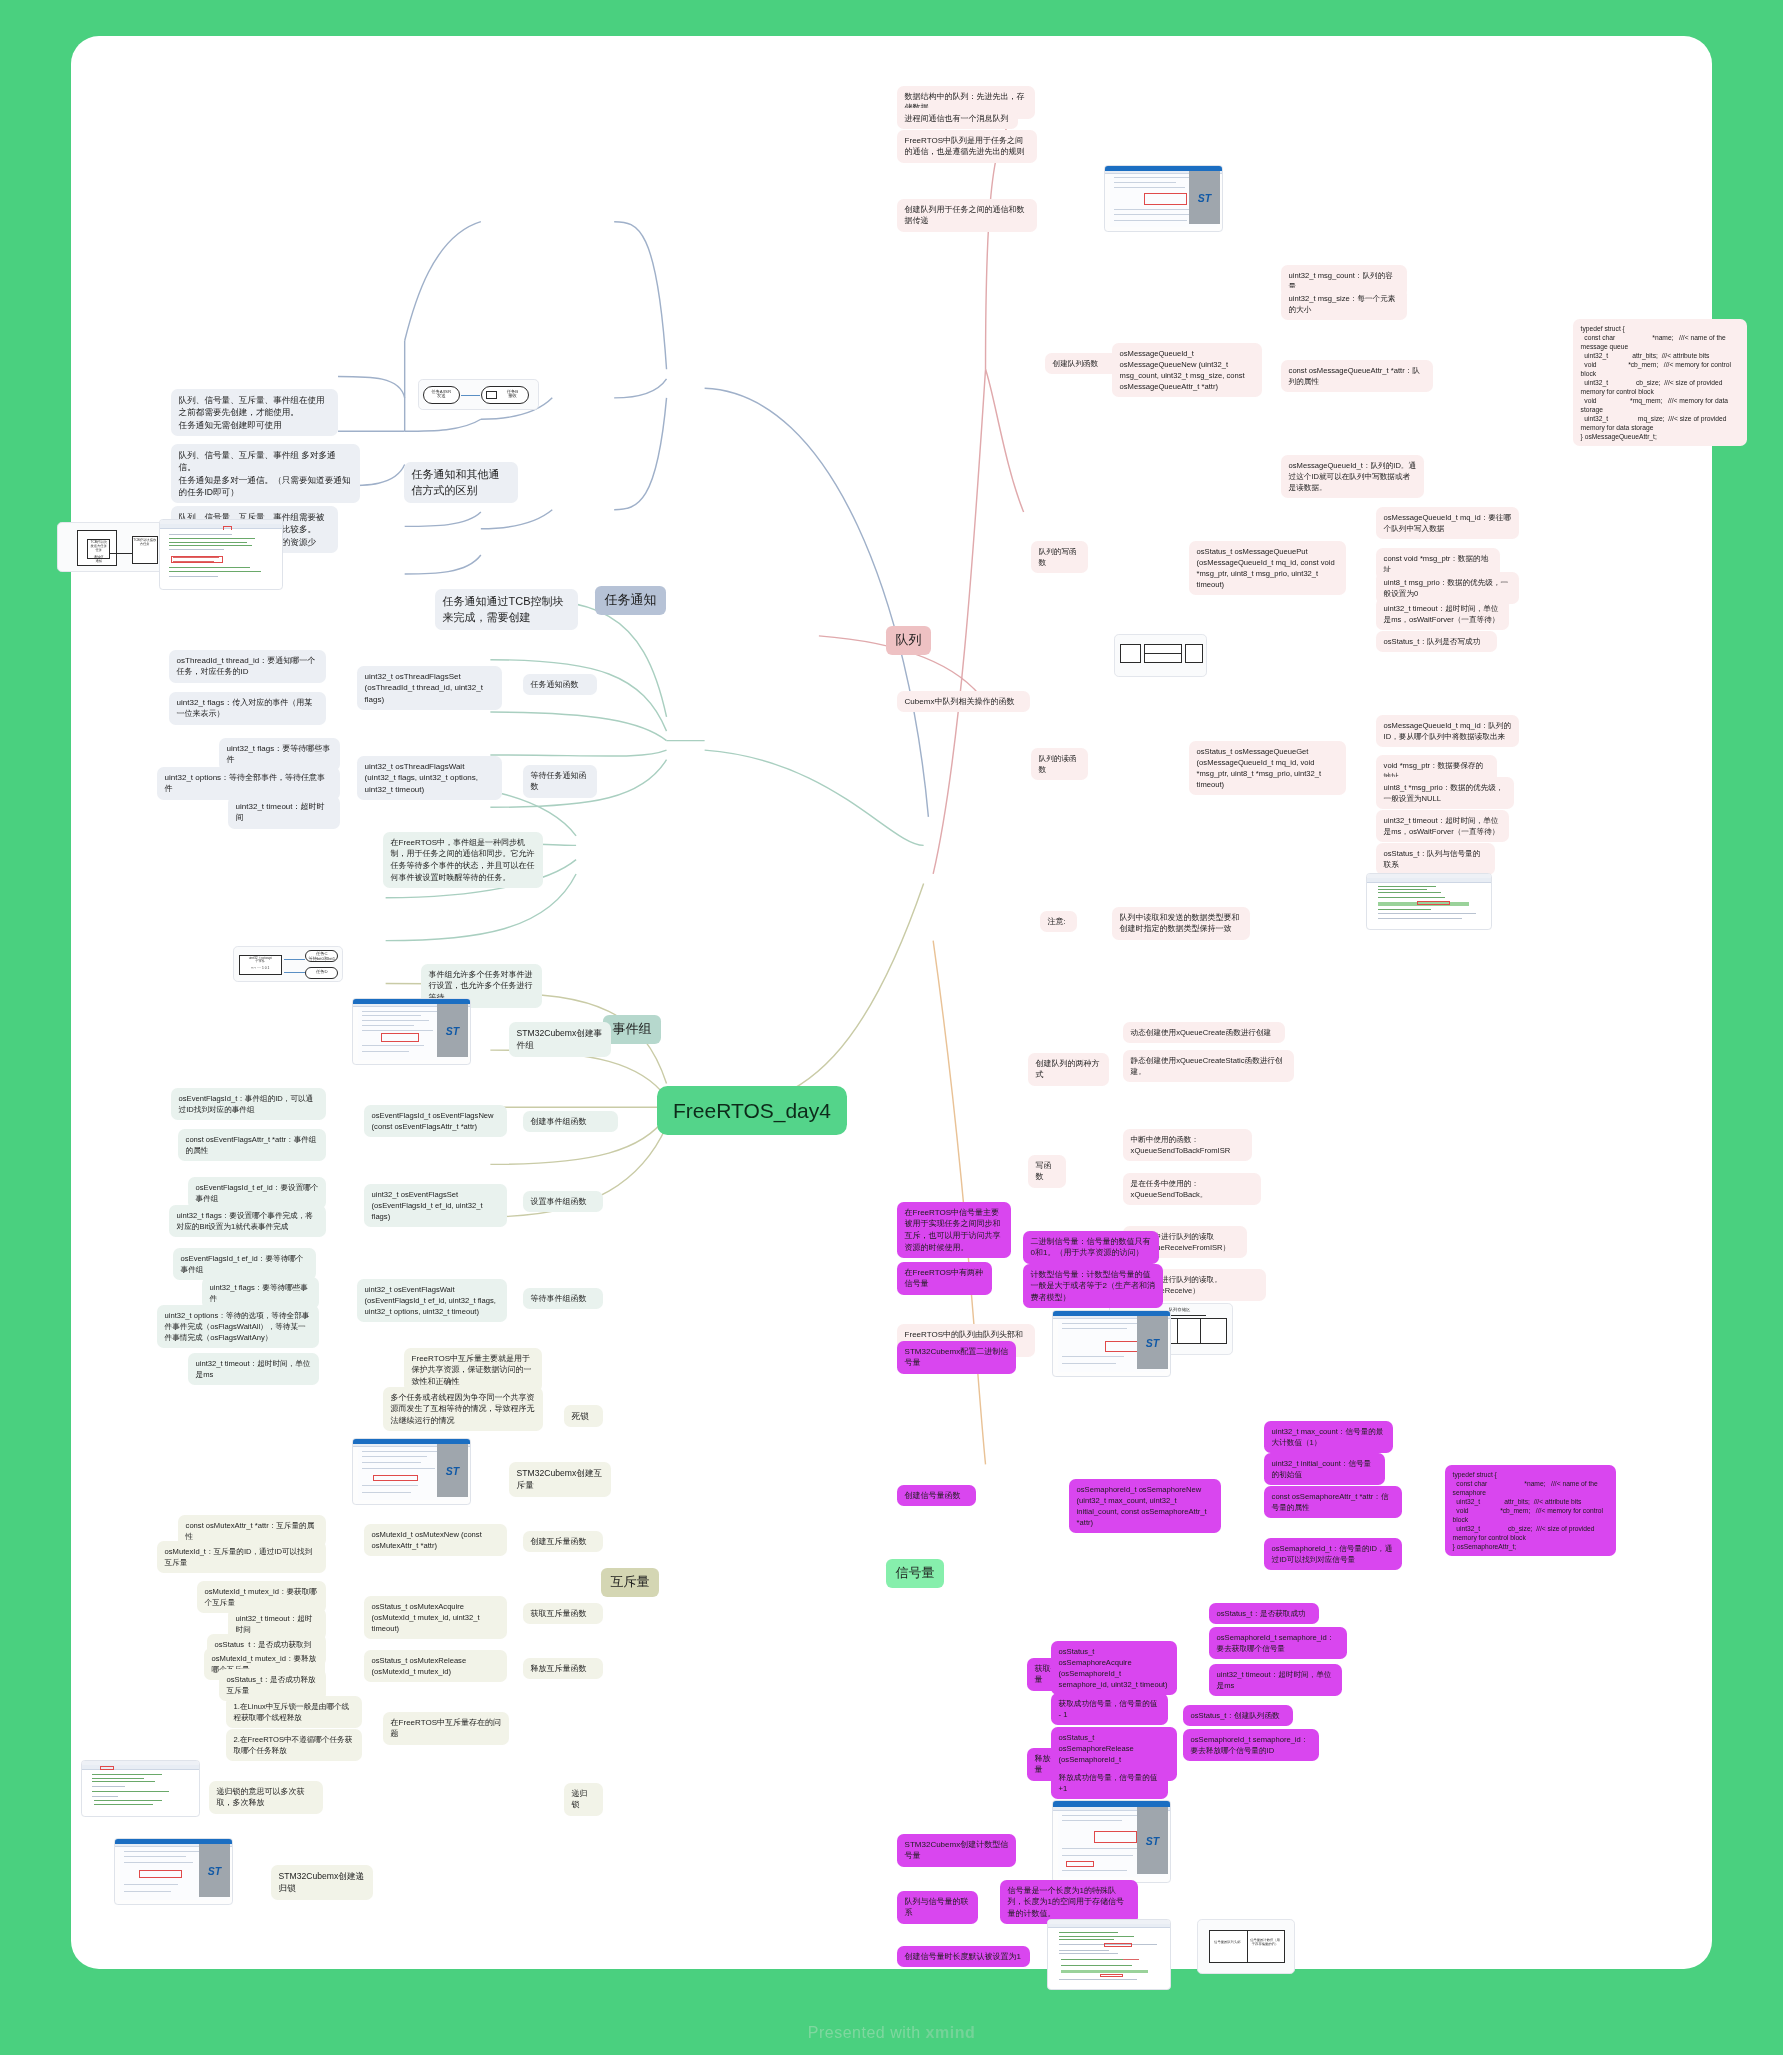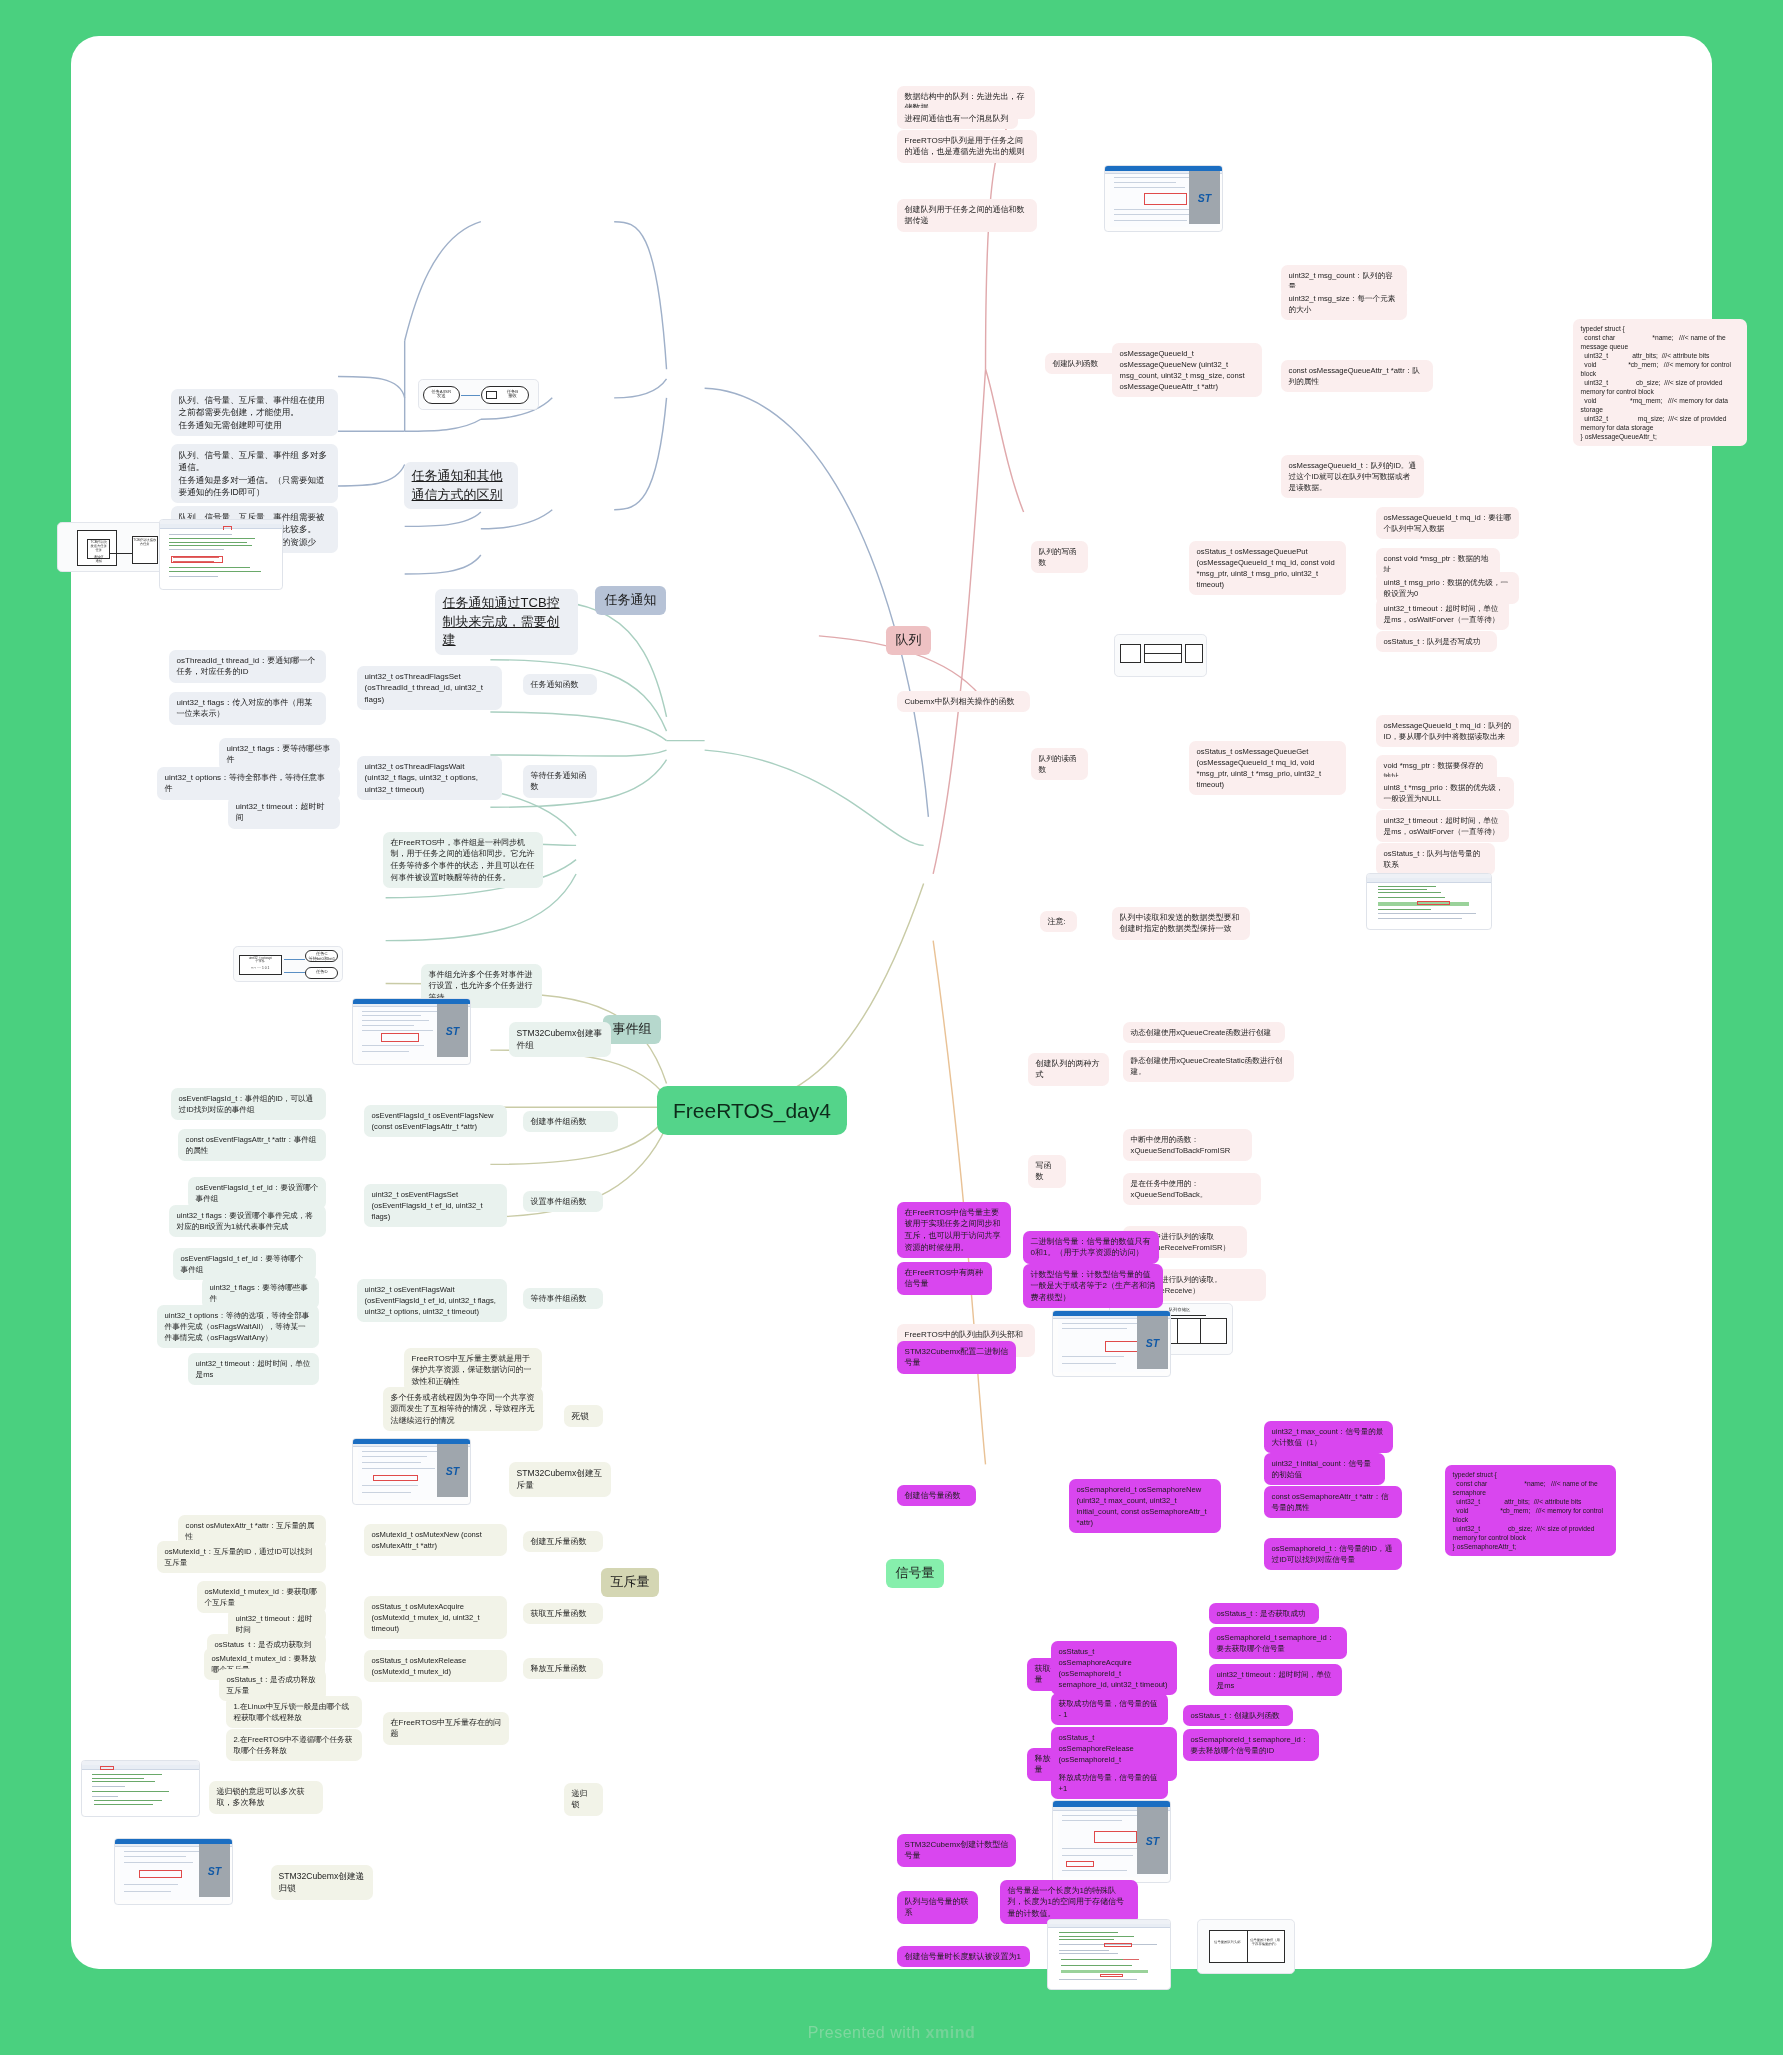--- a/index.html
+++ b/index.html
@@ -46,21 +46,21 @@
 
   
   .t-task  { background:#eceff4; }
   .t-event { background:#e9f2ee; }
   .t-mutex { background:#f2f3e8; }
   .t-queue { background:#fbeeee; }
   .t-sem   { background:#d946ef; }
 
   .code { font-family:"Liberation Sans","DejaVu Sans",sans-serif; }
   .f14 { font-size:6.7px; } .f16 { font-size:7.6px; }
-  .f17 { font-size:8px; } .f18 { font-size:8.6px; } .f19 { font-size:13px;text-decoration:underline; }
+  .f17 { font-size:8px; } .f18 { font-size:8.6px; } .f19 { font-size:11px; }
 
   
   .shot {
     position:absolute; background:#fdfdfd; border:0.5px solid #dfe3ea;
     border-radius:3.8px; overflow:hidden;
   }
   .shot .titlebar { height:7%; background:#1b6ec2; }
   .shot .tabs { height:5%; background:#e8edf4; border-bottom:0.5px solid #cdd6e4; }
   .shot .body { position:absolute; inset:12% 4% 6% 4%; background:#fbfcfe; }
   .shot .ln { position:absolute; left:4%; height:1px; background:#c9d2df; }
@@ -153,21 +153,21 @@
     <div class="dg-round" style="left:3.8px;top:5.7px;width:37px;height:18px;"></div>
     <div class="dg-lbl" style="left:6.7px;top:9.5px;width:31px;">任务A/ISR<br>发送</div>
     <div class="dg-line" style="left:42px;top:14.8px;width:19px;"></div>
     <div class="dg-round" style="left:62px;top:5.7px;width:48px;height:18px;"></div>
     <div class="dg-box" style="left:67px;top:10.5px;width:11.4px;height:8.6px;"></div>
     <div class="dg-lbl" style="left:79px;top:9.5px;width:29px;">任务B<br>接收</div>
   </div>
 
   <div class="node t-task f18" style="left:100px;top:353px;width:167px;">队列、信号量、互斥量、事件组在使用之前都需要先创建，才能使用。
 任务通知无需创建即可使用</div>
-  <div class="node t-task f18" style="left:100px;top:408px;width:167px;">队列、信号量、互斥量、事件组 多对多通信。
+  <div class="node t-task f18" style="left:100px;top:408px;width:189px;">队列、信号量、互斥量、事件组 多对多通信。
 任务通知是多对一通信。（只需要知道要通知的任务ID即可）</div>
   <div class="node t-task f18" style="left:100px;top:470px;width:167px;">队列、信号量、互斥量、事件组需要被创建，所以消耗的资源也是比较多。
 任务通知不需要被创建消耗的资源少</div>
   <div class="node t-task f19" style="left:333px;top:426px;width:114px;">任务通知和其他通信方式的区别</div>
 
   <div class="diagram" style="left:-14.3px;top:486px;width:119px;height:50px;">
     <div class="dg-box" style="left:19px;top:6.7px;width:40px;height:36px;"></div>
     <div class="dg-box" style="left:29.5px;top:16px;width:23px;height:20px;"></div>
     <div class="dg-lbl" style="left:30.5px;top:18px;width:21px;font-size:3.3px;">TCB控制块<br>发送方任务<br>任务<br><br>通知值<br>通知</div>
     <div class="dg-box" style="left:74px;top:13.3px;width:26px;height:28px;"></div>

